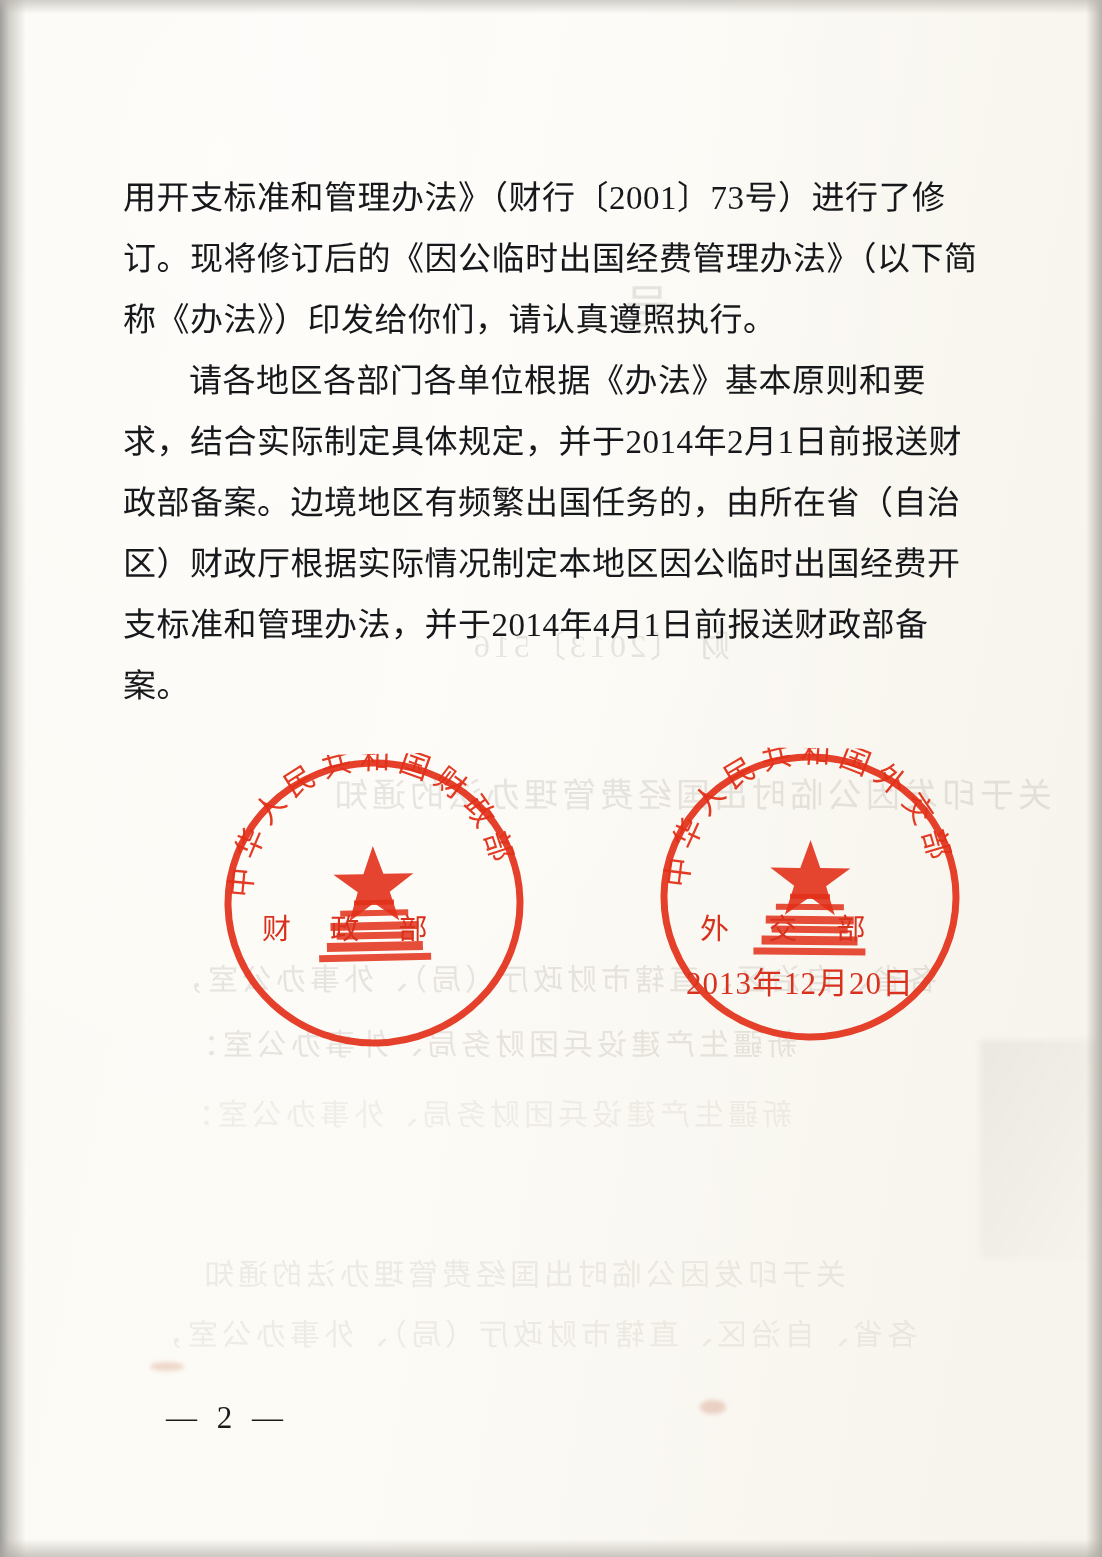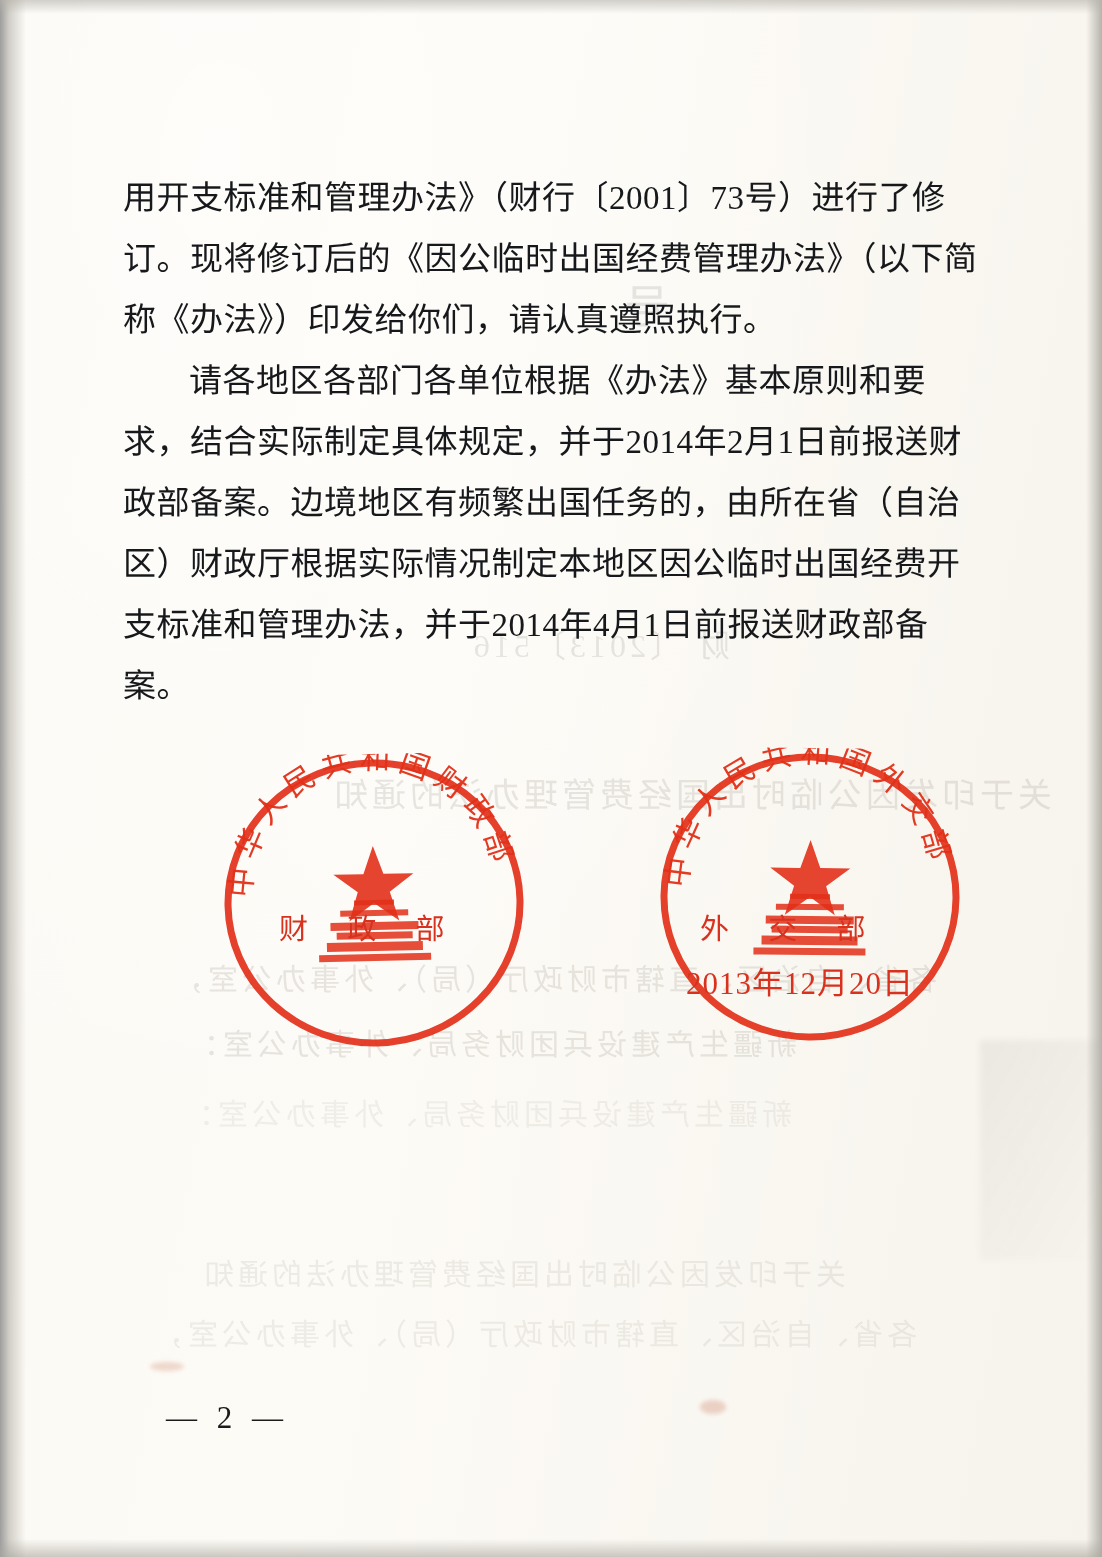--- a/index.html
+++ b/index.html
@@ -102,21 +102,21 @@
   .seal-mfa { left: 650px; top: 748px; transform: rotate(0.6deg); }
 
   .seal-caption {
     position: absolute;
     font-size: 29px;
     color: #d8321f;
     letter-spacing: 16px;
     white-space: nowrap;
     font-family: "Liberation Serif", serif;
   }
-  .cap-fin { left: 262px; top: 905px; margin-left: 17px; }
+  .cap-fin { left: 262px; top: 905px; }
   .cap-mfa { left: 700px; top: 905px; }
   .date-mfa {
     position: absolute;
     left: 686px;
     top: 958px;
     font-size: 31px;
     color: #d8321f;
     letter-spacing: 1px;
     white-space: nowrap;
     font-family: "Liberation Serif", serif;

